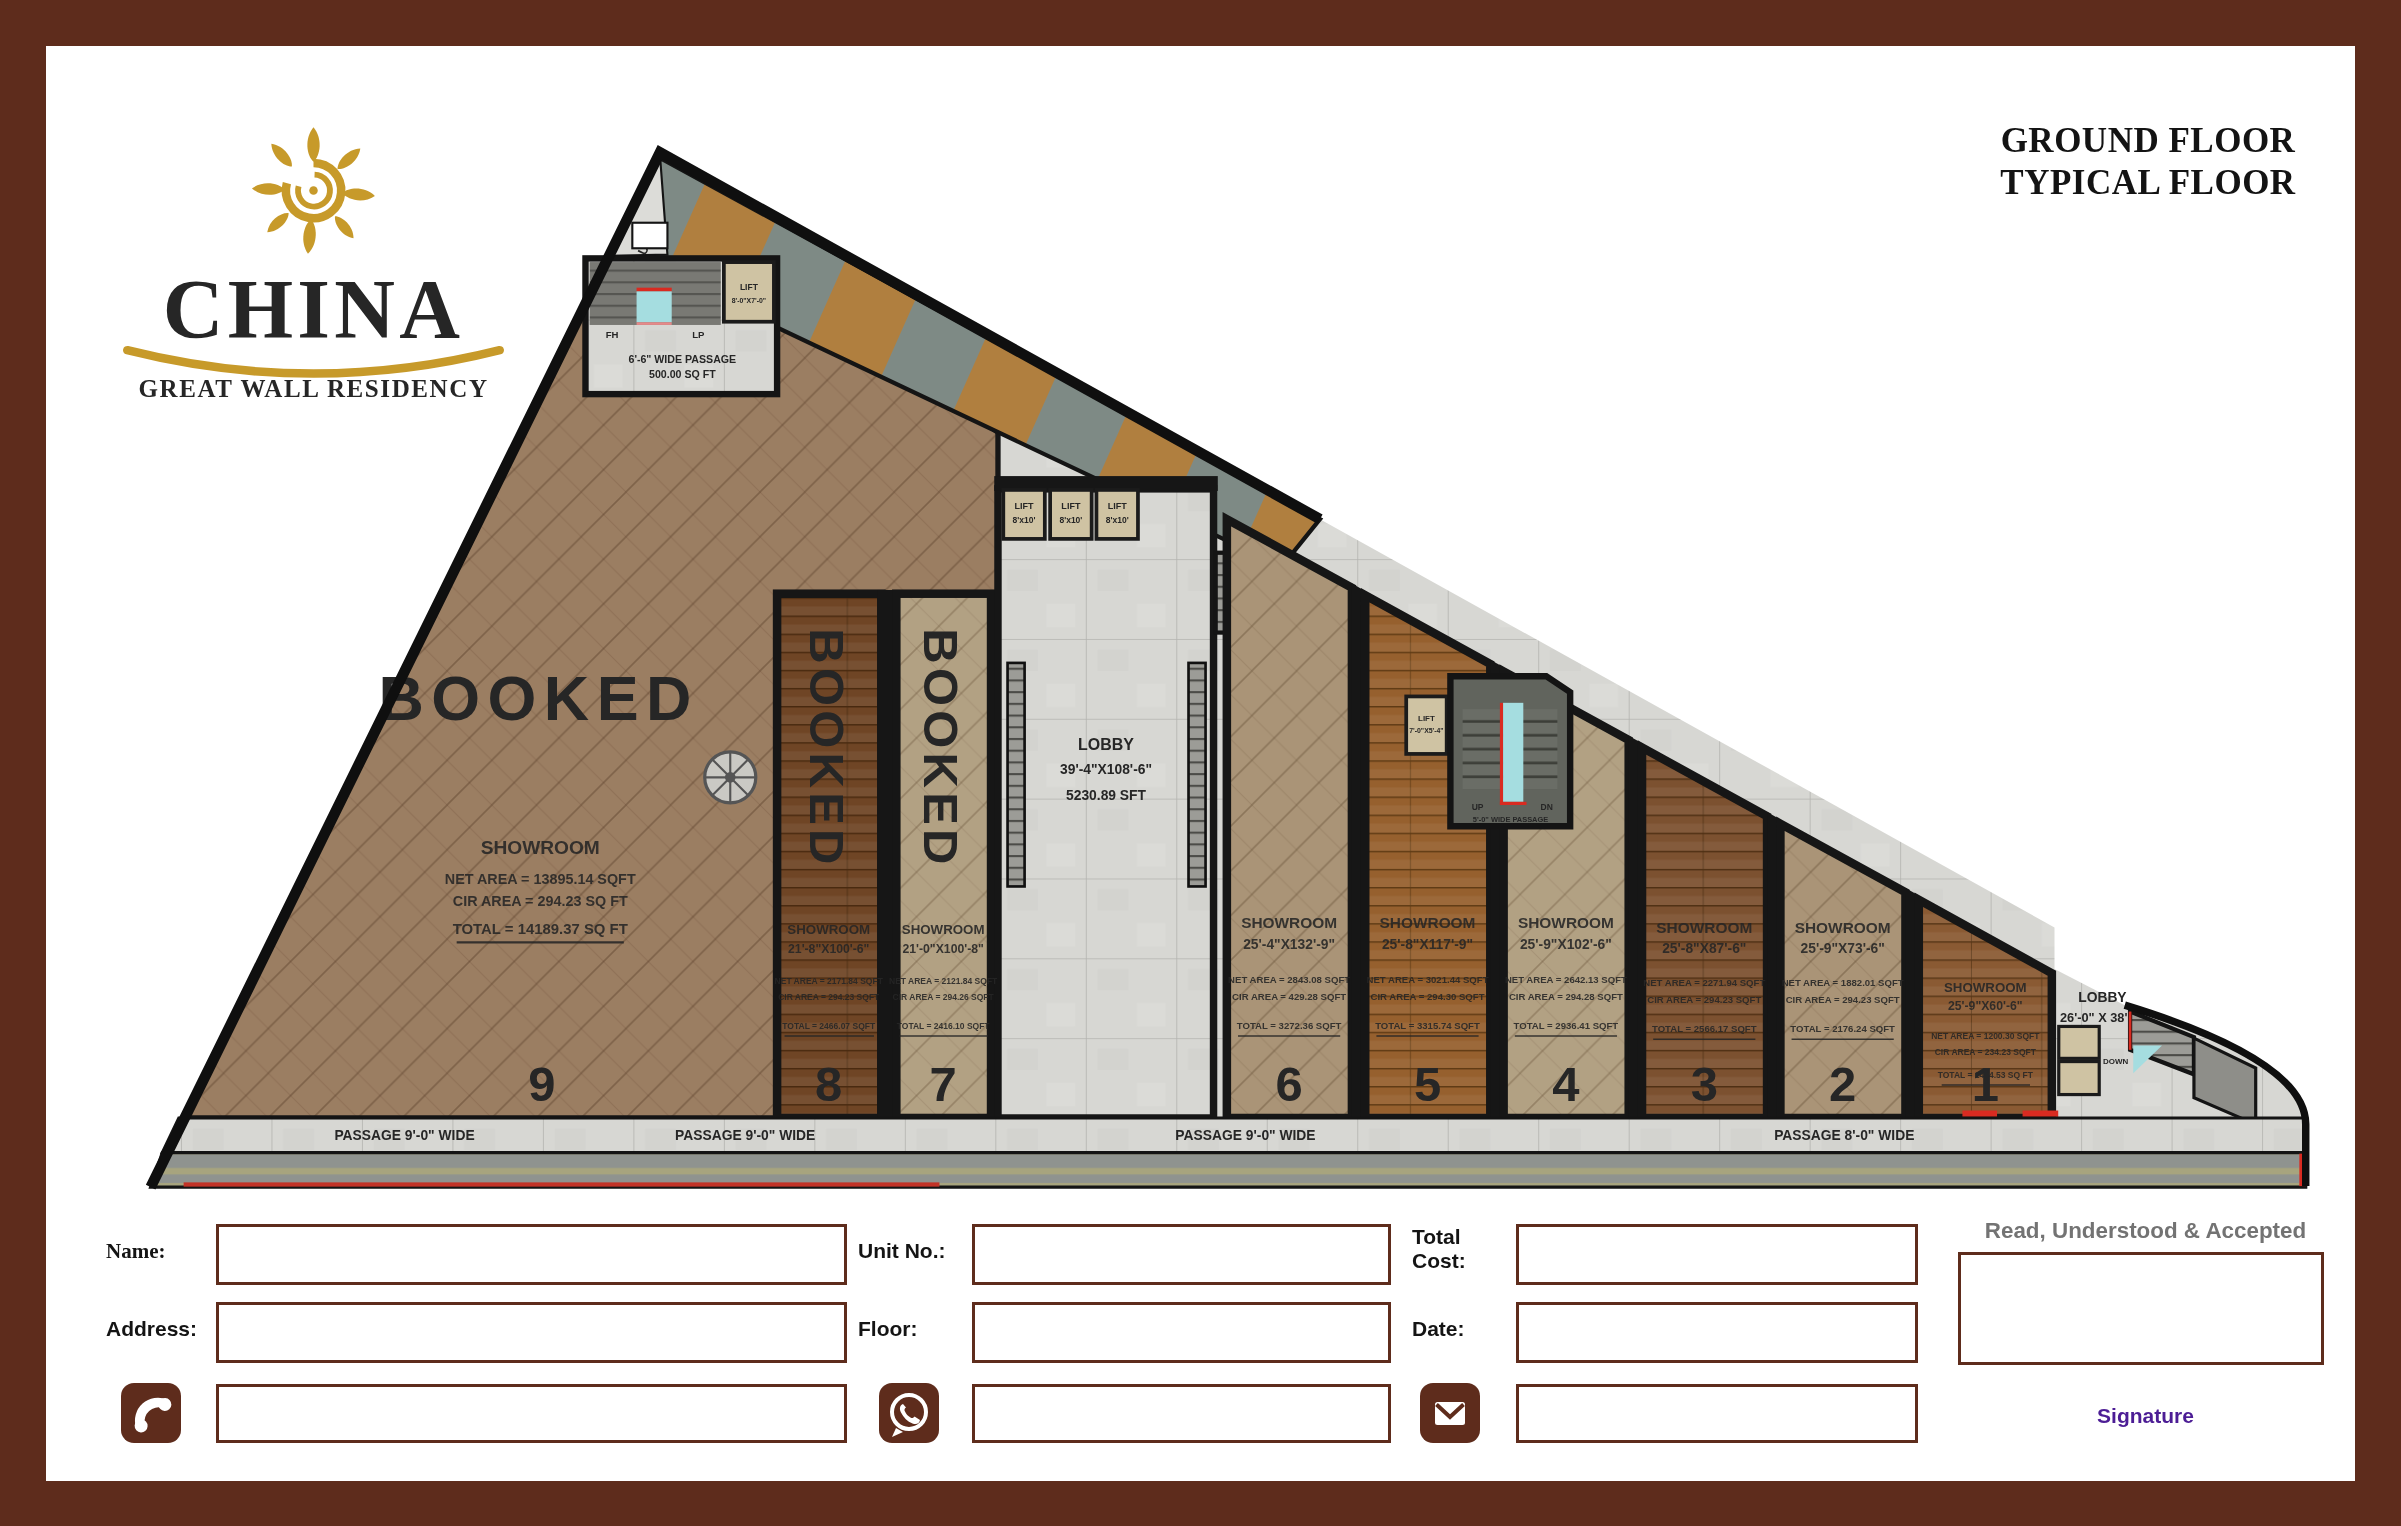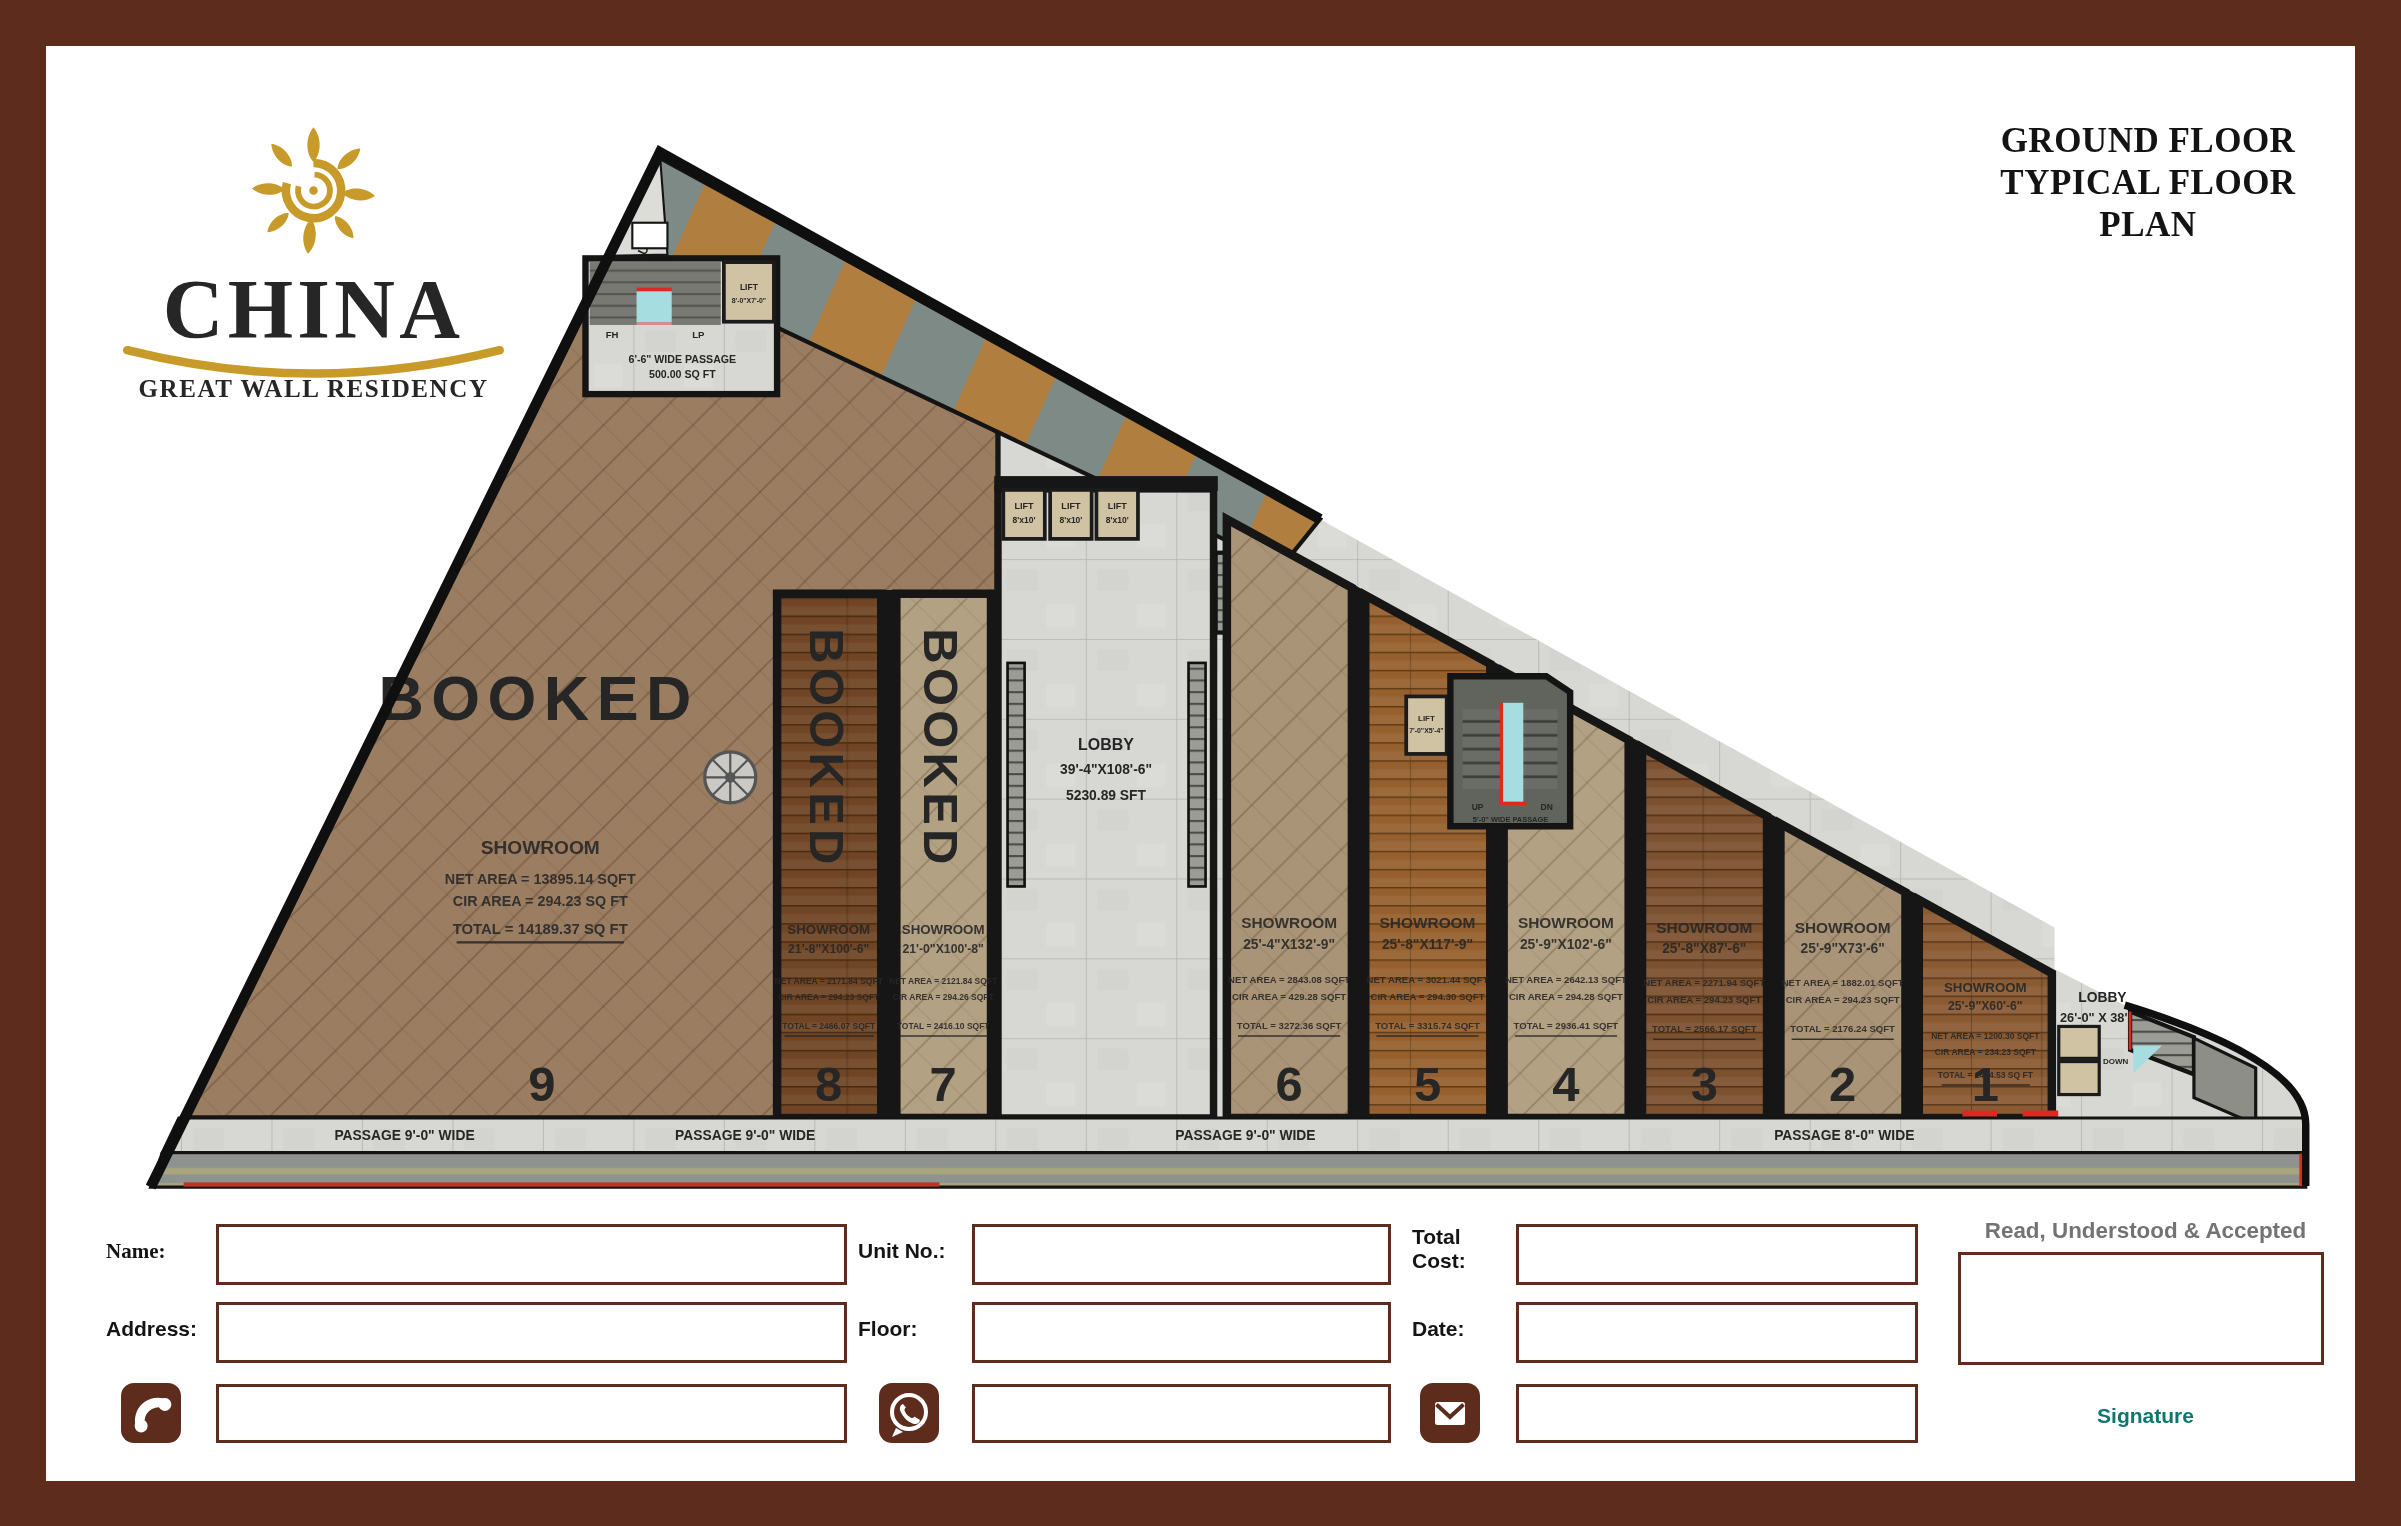--- a/index.html
+++ b/index.html
@@ -13,21 +13,21 @@
          text-align:center;font-family:"Liberation Serif",serif;font-weight:700;
          font-size:35px;line-height:1.2;color:#131313;letter-spacing:0.5px;}
   .title span{display:block;}
   
   .flabel{position:absolute;font-weight:700;font-size:21px;color:#141414;z-index:10;}
   .fbox{position:absolute;background:#fff;border:3.7px solid #5e2c1c;box-sizing:border-box;z-index:10;}
   .icon{position:absolute;width:60px;height:60px;z-index:10;}
   .accept{position:absolute;left:1938px;top:1218px;width:415px;text-align:center;
           font-weight:700;font-size:22.4px;color:#737373;z-index:10;}
   .signlab{position:absolute;left:1938px;top:1404px;width:415px;text-align:center;
-          font-weight:700;font-size:21px;color:#0f766e;z-index:10;}
+          font-weight:700;font-size:21px;color:#4c1d95;z-index:10;}
   
   text{font-family:"Liberation Sans",sans-serif;fill:#262626;}
   .tb{font-weight:700;}
   .stencil{opacity:.88;}
   .serif{font-family:"Liberation Serif",serif;}
 </style>
 </head>
 <body>
 
 <svg id="plan" width="2401" height="1527" viewBox="0 0 4511 2868">
@@ -324,21 +324,20 @@
     </g>
   </g>
   <text x="390" y="446" text-anchor="middle" class="serif" font-size="158" font-weight="700" letter-spacing="8" fill="#c79a2a">CHINA</text>
   <path d="M40,468 Q390,556 740,468" fill="none" stroke="#c79a2a" stroke-width="16" stroke-linecap="round"></path>
   <text x="390" y="556" text-anchor="middle" class="serif" font-size="47" font-weight="700" letter-spacing="3" fill="#b8892a">GREAT WALL RESIDENCY</text>
 </svg>
 
 <div class="title">
   <span>GROUND FLOOR</span>
   <span>TYPICAL FLOOR</span>
-  <span>PLAN</span>
 </div>
 
 <div class="flabel" style="left:106px;top:1239px;font-family:Liberation Serif, serif;">Name:</div>
 <div class="fbox" style="left:216px;top:1224px;width:631px;height:61px;"></div>
 <div class="flabel" style="left:106px;top:1317px;">Address:</div>
 <div class="fbox" style="left:216px;top:1302px;width:631px;height:61px;"></div>
 
 <svg class="icon" style="left:121px;top:1383px;" viewBox="0 0 120 120">
   <rect width="120" height="120" rx="26" fill="#5e2c1c"></rect>
   <g transform="rotate(-42 60 60)">

